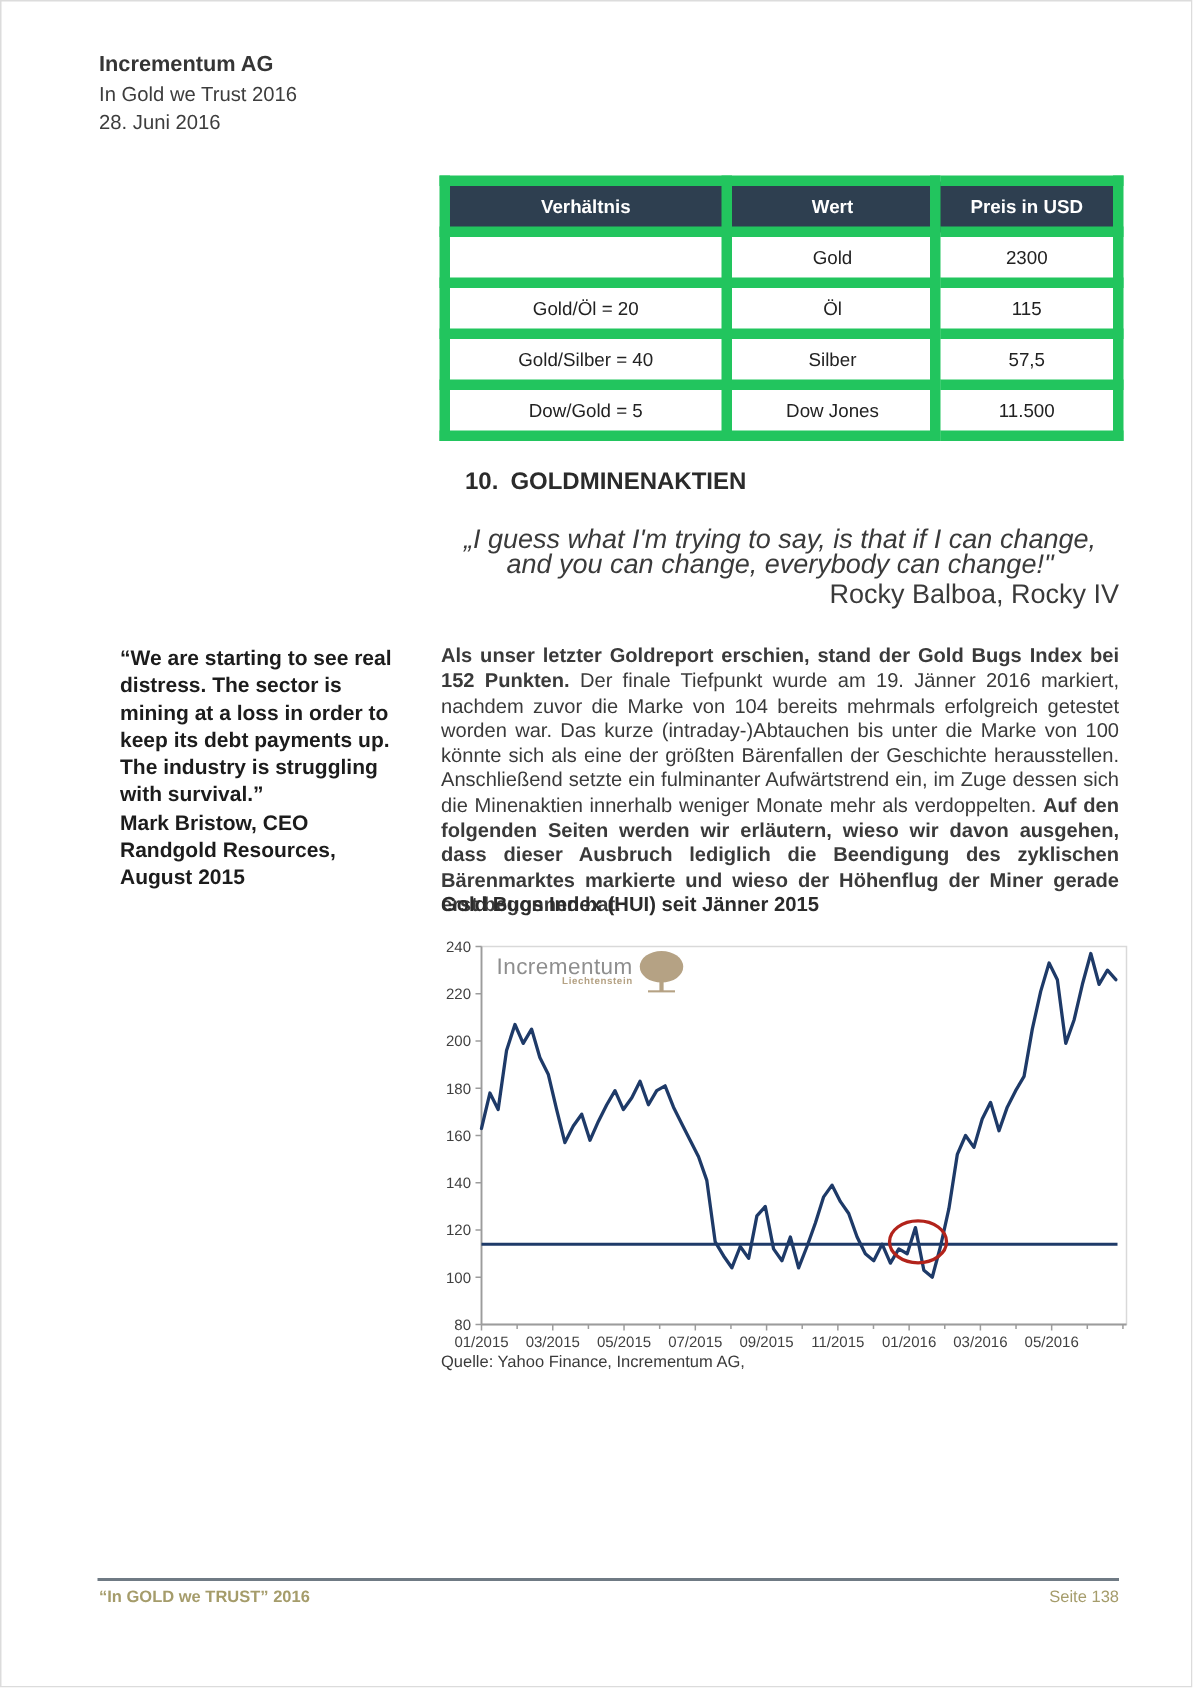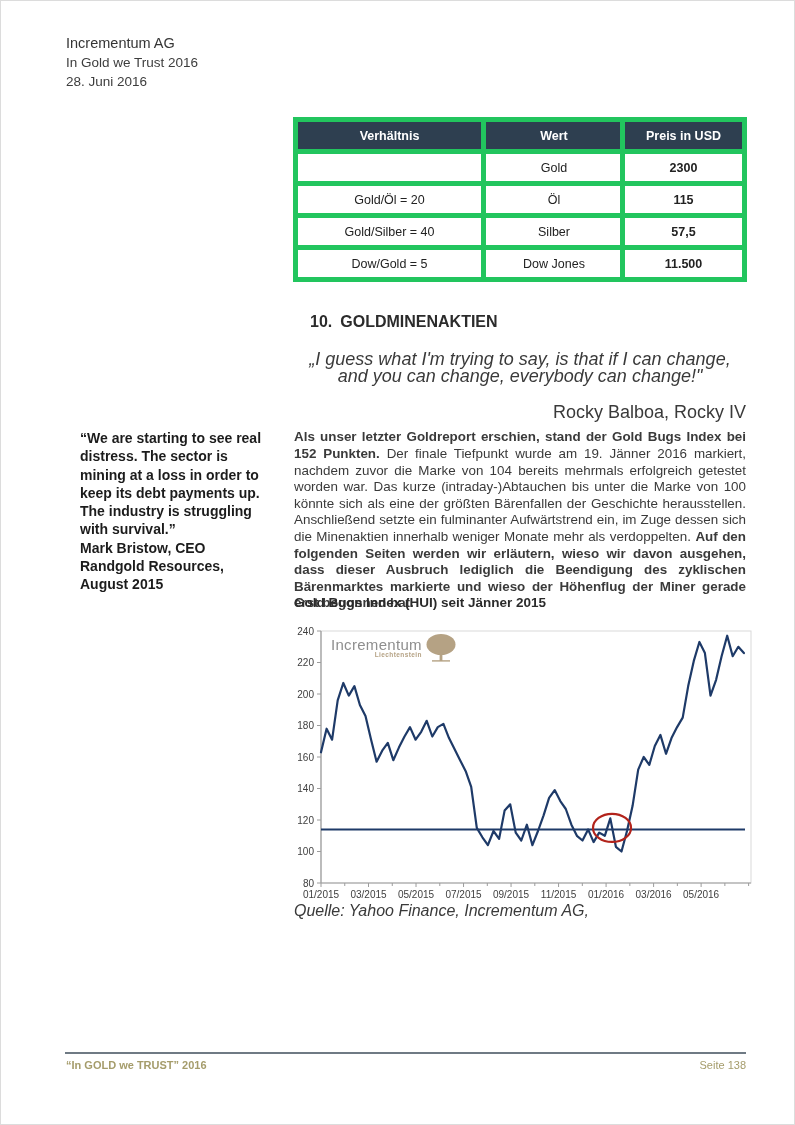--- a/index.html
+++ b/index.html
@@ -3,60 +3,60 @@
 <meta charset="utf-8">
 <title>page</title>
 <style>
   html,body{margin:0;padding:0;background:#fff;}
   .page{position:relative;width:795px;height:1125px;background:#ffffff;
         font-family:"Liberation Sans",sans-serif;color:#333;overflow:hidden;
         box-shadow:inset 0 0 0 1px #dcdcdc;}
 
   
   .doc-header{position:absolute;left:66px;top:34px;font-size:13.5px;line-height:19px;color:#3d3d3d;}
-  .doc-header .company{font-weight:normal;font-size:14.5px;color:#353535;}
+  .doc-header .company{font-weight:bold;font-size:14.5px;color:#353535;}
 
   
   .ratio-table{position:absolute;left:293px;top:117px;border-collapse:collapse;
                table-layout:fixed;font-size:12.5px;color:#222;}
-  .ratio-table th,.ratio-table td{border:5px solid #22c55e;height:27px;padding:0 8px;}
+  .ratio-table th,.ratio-table td{border:7px solid #22c55e;height:27px;padding:0 8px;}
   .ratio-table th{background:#2e3f50;color:#fff;font-weight:bold;font-size:12.5px;}
   .ratio-table .c{text-align:center;}
   .ratio-table .l{text-align:center;padding-left:10px;}
-  .ratio-table .price{font-weight:bold;text-align:center;}
+  .ratio-table .price{font-weight:normal;text-align:center;}
 
   
   .section-heading{position:absolute;left:310px;top:313px;font-size:16px;font-weight:bold;color:#2b2b2b;}
   .section-heading .num{margin-right:8px;}
 
   
   .epigraph{position:absolute;left:294px;top:351px;width:452px;font-size:18px;
             font-style:italic;text-align:center;line-height:16.5px;color:#3a3a3a;}
-  .epigraph .attr{display:block;font-style:normal;text-align:right;margin-top:20px;}
+  .epigraph .attr{display:block;font-style:normal;text-align:right;margin-top:4px;}
 
   
   .sidebar-quote{position:absolute;left:80px;top:429px;width:196px;font-size:14px;
                  font-weight:bold;line-height:18.3px;color:#1c1c1c;}
   .sidebar-quote .qt{}
 
   
   .body-text{position:absolute;left:294px;top:416px;width:452px;font-size:13.4px;
              line-height:16.6px;text-align:justify;color:#3a3a3a;}
 
   
   .chart-heading{position:absolute;left:294px;top:595px;font-size:13.5px;font-weight:bold;color:#2b2b2b;}
   .chart{position:absolute;left:295px;top:616px;width:458px;height:286px;}
   .chart svg{display:block;}
   .logo{position:absolute;left:36px;top:20px;display:flex;align-items:flex-start;}
   .logo-textcol{display:flex;flex-direction:column;}
   .logo-text{font-size:15px;color:#8e8e8e;letter-spacing:.3px;}
   .logo-sub{font-size:6.5px;font-weight:bold;color:#b5a284;text-align:right;margin-top:-2px;letter-spacing:.4px;}
   .logo-tree{margin-left:3px;margin-top:-2px;}
 
-  .quelle{position:absolute;left:294px;top:902px;font-size:16px;font-style:italic;color:#3a3a3a;}
+  .quelle{position:absolute;left:294px;top:902px;font-size:11px;color:#3a3a3a;}
 
   
   .footer-rule{position:absolute;left:65px;top:1052px;width:681px;height:2px;background:#6f7a84;}
   .footer-left{position:absolute;left:66px;top:1059px;font-size:11px;font-weight:bold;color:#a59c6b;}
   .footer-right{position:absolute;right:49px;top:1059px;font-size:11px;color:#a59c6b;}
 </style>
 </head>
 <body>
 
 <div class="page">

